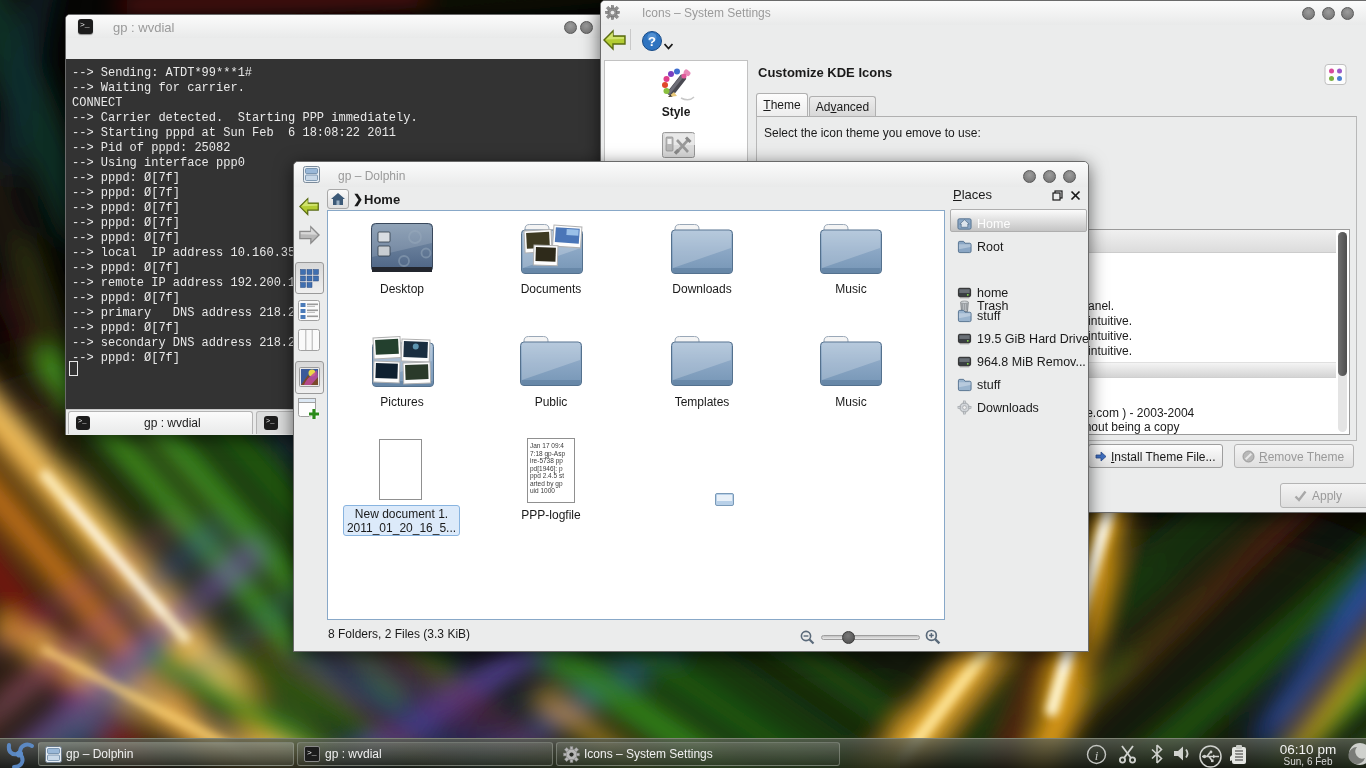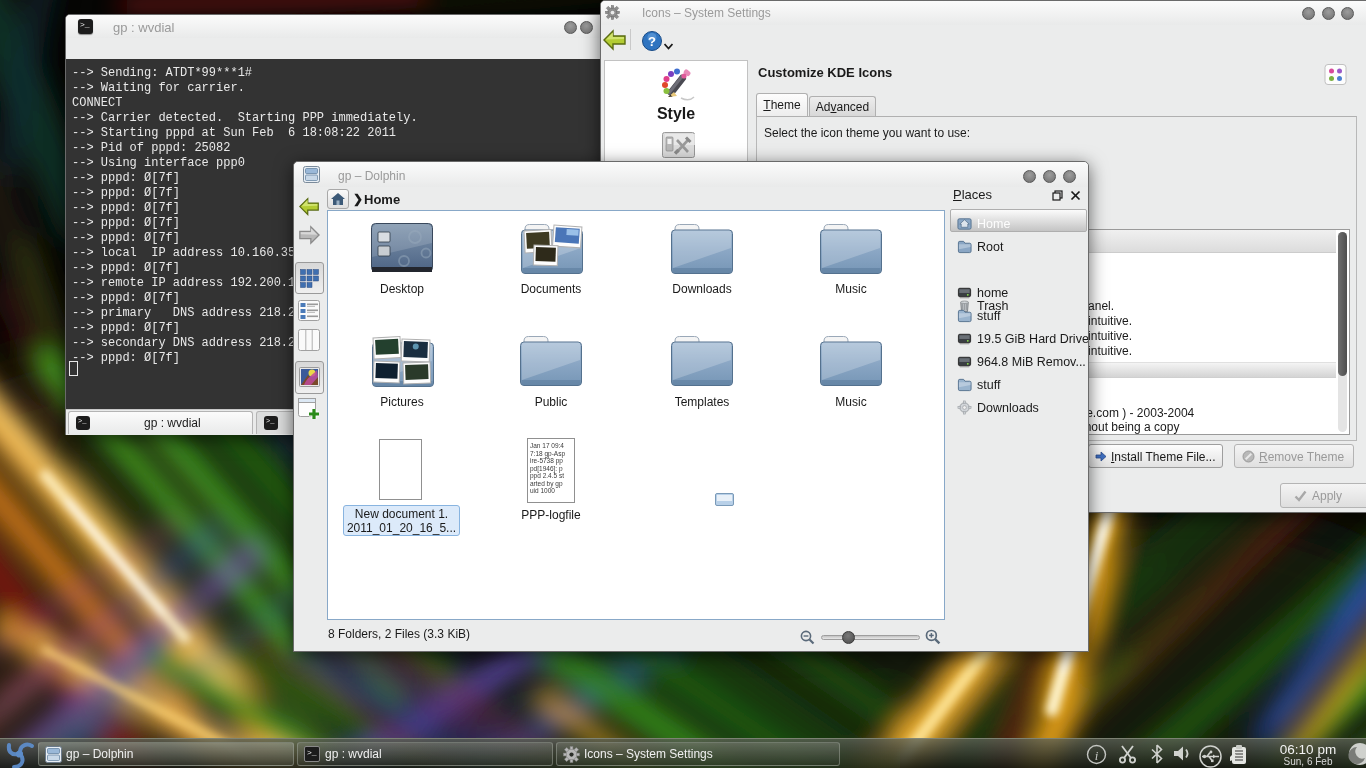--- a/index.html
+++ b/index.html
@@ -218,21 +218,21 @@
      <rect x="23" y="2" width="7" height="5" rx="2" transform="rotate(38 26 4)" fill="#e88ab8"></rect>
     </g>
     <circle cx="10" cy="6" r="3" fill="#7a3fc0"></circle>
         <circle cx="16" cy="3.5" r="3" fill="#3f6fd0"></circle>
     <circle cx="5.5" cy="11" r="3" fill="#e03f8a"></circle>
         <circle cx="4" cy="17" r="3" fill="#e0462a"></circle>
     <circle cx="5.5" cy="23" r="3" fill="#8ac03f"></circle>
         <circle cx="23" cy="8" r="2.6" fill="#e05a9a"></circle>
     <path d="M20 30 Q28 34 33 29" stroke="#c8c8c8" stroke-width="1.5" fill="none"></path>
   </svg>
-  <div class="abs" style="left:0;top:44px;width:100%;text-align:center;font-size:16px;font-weight:bold;color:#1a1a1a;">Style</div>
+  <div class="abs" style="left:0;top:44px;width:100%;text-align:center;font-size:12px;font-weight:bold;color:#1a1a1a;">Style</div>
   <svg class="abs" style="left:57px;top:71px;" width="33" height="26" viewBox="0 0 33 26">
     <rect x="0.5" y="0.5" width="32" height="25" rx="2" fill="#dcdcdc" stroke="#9a9a9a"></rect>
     <rect x="3" y="2" width="30" height="11" fill="#ececec" opacity=".8"></rect>
     <rect x="4" y="5" width="7" height="14" rx="1" fill="#b8b8b8" stroke="#8a8a8a" stroke-width=".7"></rect>
     <rect x="5.5" y="7" width="4" height="5" fill="#f2f2f2"></rect>
     <path d="M15 20 L26 8 M15 8 L26 20" stroke="#9a9a9a" stroke-width="2.6"></path>
     <path d="M24 5.5 l4.5 4.5" stroke="#8a8a8a" stroke-width="3"></path>
     <path d="M13 21.5 l3.5 -3.5" stroke="#8a8a8a" stroke-width="3.4"></path>
   </svg>
  </div>
@@ -245,21 +245,21 @@
    <circle cx="7.5" cy="14.5" r="2.5" fill="#7ab03f"></circle>
       <circle cx="15.5" cy="14.5" r="2.5" fill="#4a7fd0"></circle>
  </svg>
 
  <div class="abs" style="left:155px;top:92px;width:52px;height:23px;background:linear-gradient(#fdfdfd,#ededed);border:1px solid #b0b0b0;border-bottom:none;border-radius:3px 3px 0 0;box-sizing:border-box;text-align:center;">
    <span style="font-size:12px;color:#1a1a1a;line-height:23px;"><u>T</u>heme</span></div>
  <div class="abs" style="left:208px;top:95px;width:67px;height:20px;background:linear-gradient(#ededed,#d8d8d8);border:1px solid #b0b0b0;border-bottom:none;border-radius:3px 3px 0 0;box-sizing:border-box;text-align:center;">
    <span style="font-size:12px;color:#1a1a1a;line-height:20px;">Ad<u>v</u>anced</span></div>
 
  <div class="abs" style="left:155px;top:115px;width:601px;height:325px;border:1px solid #b8b8b8;border-top:1px solid #b0b0b0;box-sizing:border-box;background:#ebecec;">
-   <div class="abs" style="left:7px;top:9px;font-size:12px;color:#1a1a1a;">Select the icon theme you want to use:</div>
+   <div class="abs" style="left:7px;top:9px;font-size:12px;color:#1a1a1a;">Select the icon theme you emove to use:</div>
 
    <div class="abs" style="left:7px;top:112px;width:586px;height:206px;background:#fff;border:1px solid #9a9a9a;box-sizing:border-box;">
      <div class="abs" style="left:0;top:0;right:13px;height:22px;background:linear-gradient(#f0f0f0,#dcdcdc);border-bottom:1px solid #cccccc;"></div>
      <div class="abs" style="left:245px;top:69px;font-size:12px;color:#1a1a1a;">is the default panel.</div>
      <div class="abs" style="left:245px;top:84px;font-size:12px;color:#1a1a1a;">be simple and intuitive.</div>
      <div class="abs" style="left:245px;top:99px;font-size:12px;color:#1a1a1a;">be simple and intuitive.</div>
      <div class="abs" style="left:245px;top:114px;font-size:12px;color:#1a1a1a;">be simple and intuitive.</div>
      <div class="abs" style="left:0;top:132px;right:13px;height:14px;background:linear-gradient(#f4f4f4,#d4d4d4);border-top:1px solid #e0e0e0;border-bottom:1px solid #cfcfcf;"></div>
      <div class="abs" style="left:263px;top:176px;font-size:12px;color:#1a1a1a;">(name@site.com ) - 2003-2004</div>
      <div class="abs" style="left:305px;top:190px;font-size:12px;color:#1a1a1a;">without being a copy</div>

